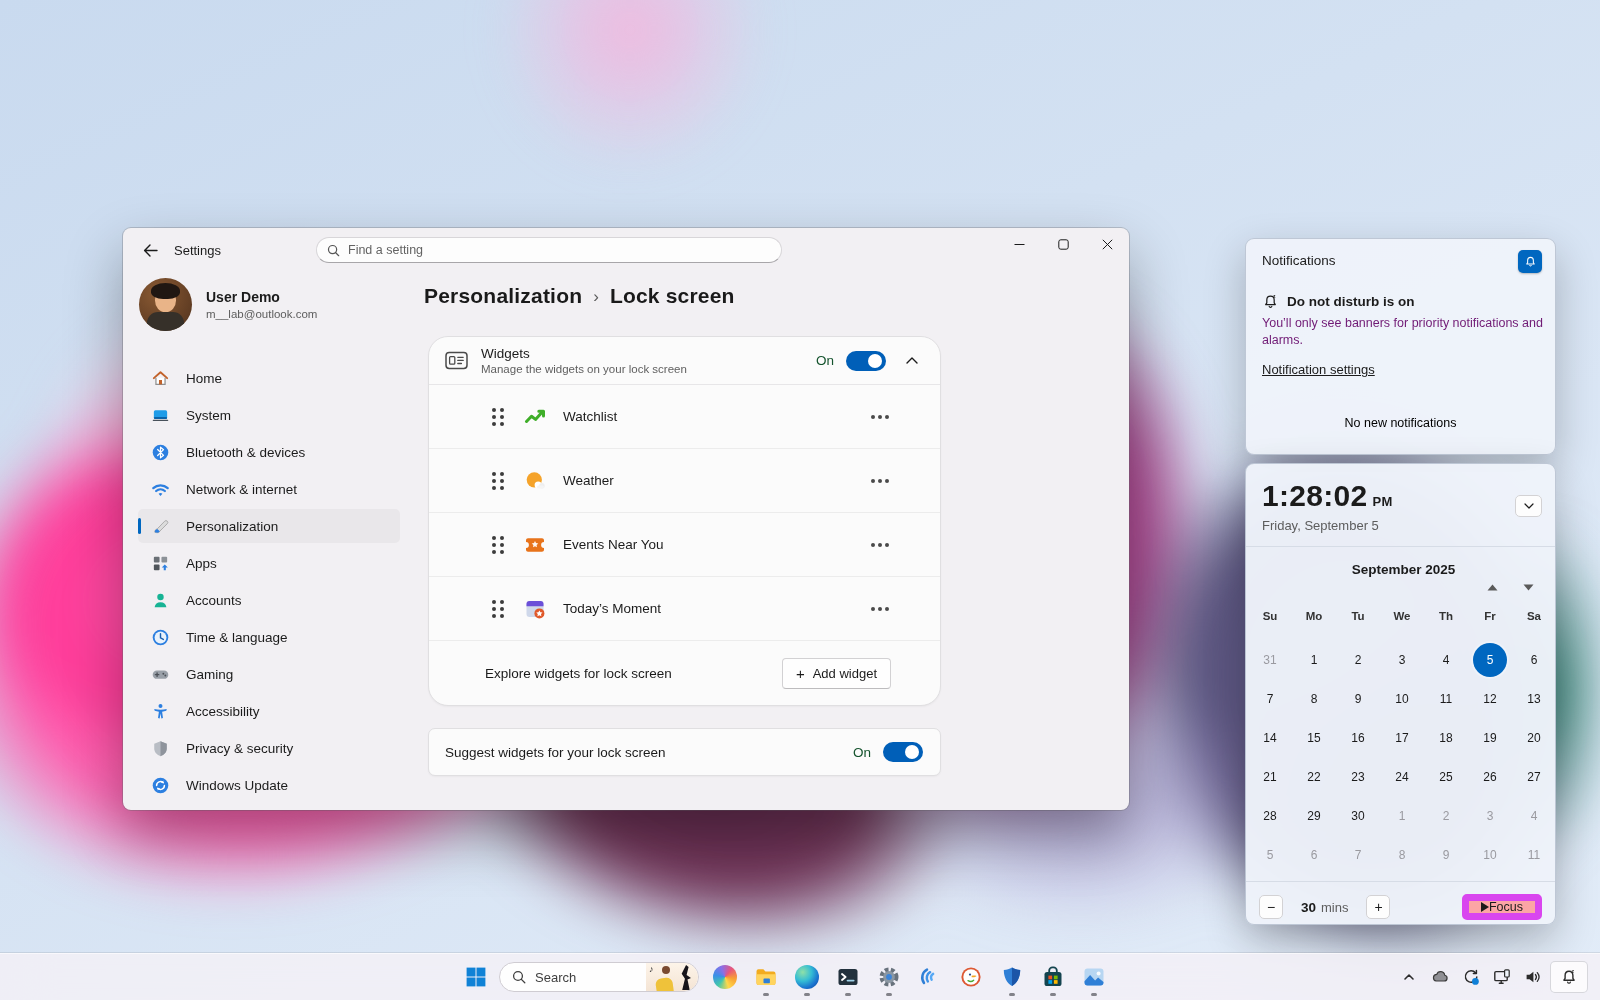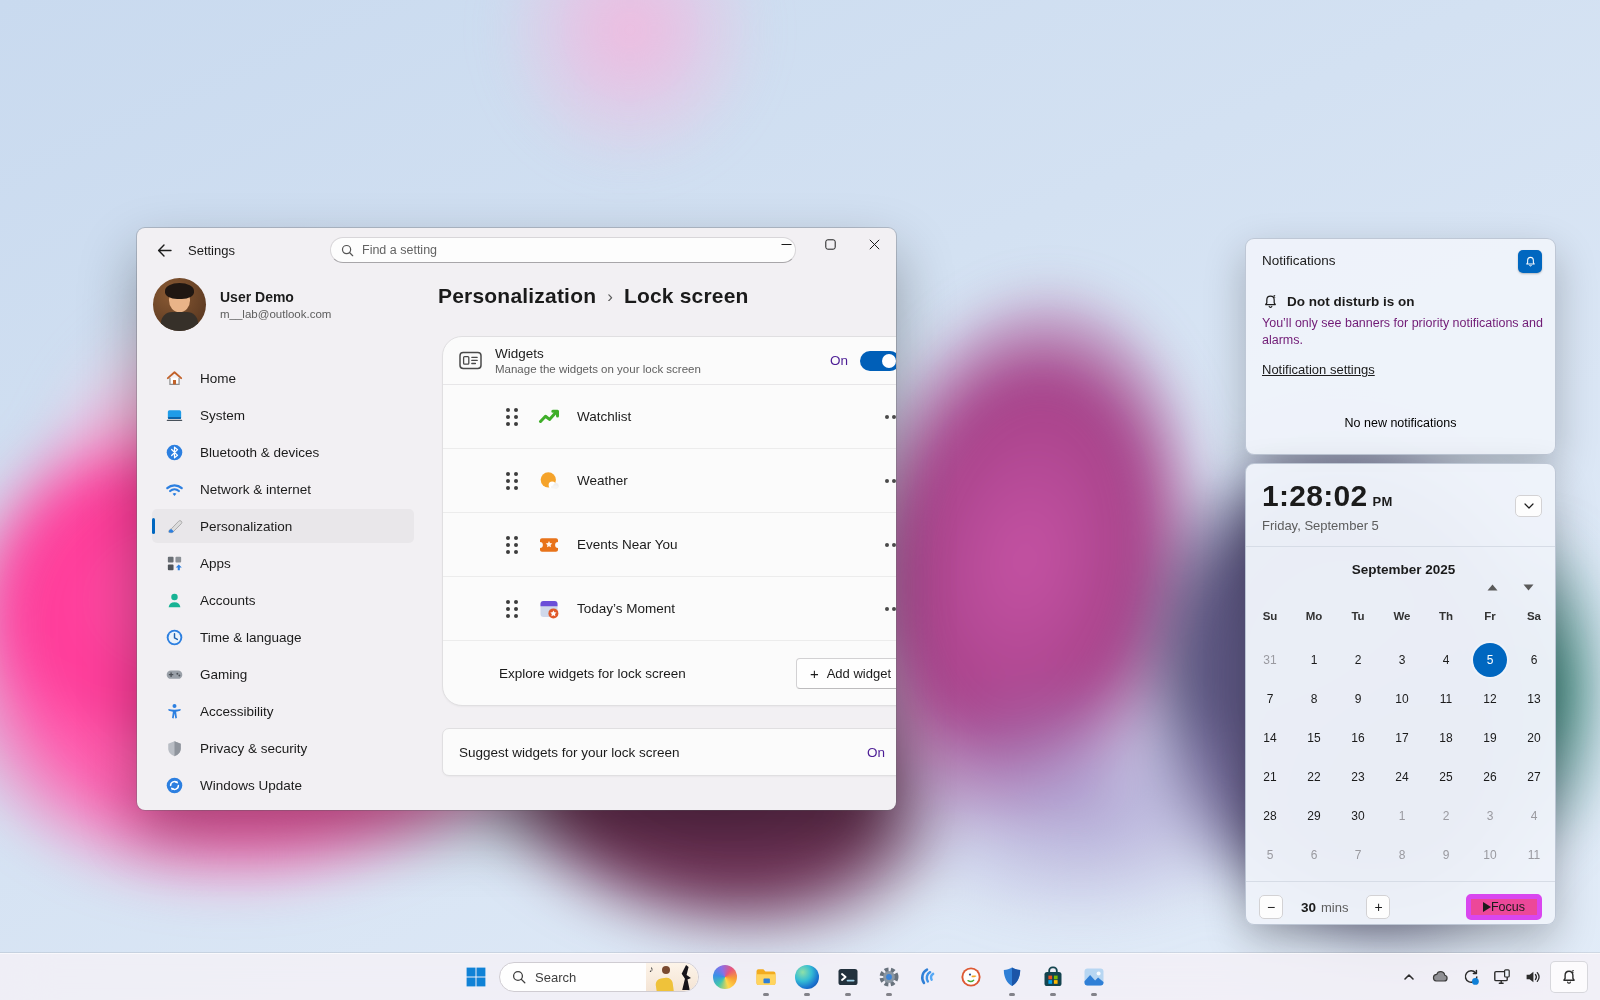--- a/index.html
+++ b/index.html
@@ -27,21 +27,21 @@
   .p7 { left:1250px; top:610px; width:430px; height:470px;
         background:radial-gradient(closest-side,#413c5c 0%,rgba(65,60,92,0) 78%); }
   .p8 { left:1530px; top:540px; width:160px; height:420px;
         background:radial-gradient(closest-side,#2f7a6a 0%,rgba(47,122,106,0) 80%); }
   .p9 { left:520px; top:-90px; width:340px; height:360px; opacity:.85;
         background:radial-gradient(closest-side,#f3b4da 0%,rgba(243,180,218,0) 78%); }
   .p10{ left:880px; top:700px; width:520px; height:320px; opacity:.8;
         background:radial-gradient(closest-side,#a493c6 0%,rgba(164,147,198,0) 80%); }
 
   
-  .win { position:absolute; left:137px; top:228px; width:759px; height:582px;
+  .win { position:absolute; left:123px; top:228px; width:1006px; height:582px;
          background:#f2f0f3; border-radius:8px; overflow:hidden;
          box-shadow:0 26px 58px rgba(0,0,0,.33), 0 0 0 1px rgba(120,120,125,.35); }
   .back-btn { position:absolute; left:12px; top:8px; width:30px; height:28px; border-radius:5px;
               display:flex; align-items:center; justify-content:center; }
   .win-title { position:absolute; left:51px; top:15px; font-size:13px; color:#1b1b1b; }
   .find-box { position:absolute; left:193px; top:9px; width:466px; height:26px;
               background:#fdfdfd; border:1px solid #d8d6d9; border-bottom-color:#a8a6a9;
               border-radius:13px; display:flex; align-items:center; padding:0 10px; gap:8px; }
   .find-box input { border:none; outline:none; background:transparent; flex:1;
               font-family:"Liberation Sans",sans-serif; font-size:12.5px; color:#3a3a3a; }
@@ -75,21 +75,21 @@
   .card { position:absolute; background:#fbfbfb; border:1px solid #e0dfe1; border-radius:7px;
           box-shadow:0 1px 2px rgba(0,0,0,.04); }
   .card-widgets { left:305px; top:108px; width:513px;border-radius:20px; }
   .cw-head { height:48px; display:flex; align-items:center; padding:0 14px 0 16px; gap:13px;
              border-bottom:1px solid #e7e6e8; }
   .cw-icon { width:23px; height:19px; flex:0 0 auto; }
   .cw-titles { display:flex; flex-direction:column; gap:2px; }
   .cw-title { font-size:13.5px; color:#1b1b1b; }
   .cw-sub { font-size:11.5px; color:#5f5f5f; }
   .cw-right { margin-left:auto; display:flex; align-items:center; gap:12px; }
-  .on-label { font-size:13.5px; color:#4c1d95; }
+  .on-label { font-size:13.5px; color:#14532d; }
   .toggle { width:40px; height:20px; border-radius:20px; background:#005fb8; position:relative; display:inline-block; }
   .toggle i { position:absolute; top:3px; right:4px; width:14px; height:14px; background:#fff; border-radius:50%; }
   .chev-btn { width:28px; height:24px; display:flex; align-items:center; justify-content:center; border-radius:4px; }
 
   .w-row { height:64px; display:flex; align-items:center; border-bottom:1px solid #ececec; background:#fbfbfb; }
   .drag { width:4px; height:4px; margin-left:63px; border-radius:50%; background:#3c3c3c; flex:0 0 auto;
           box-shadow:8px 0 0 #3c3c3c, 0 7px 0 #3c3c3c, 8px 7px 0 #3c3c3c, 0 14px 0 #3c3c3c, 8px 14px 0 #3c3c3c;
           transform:translateY(-7px); }
   .w-ico { width:24px; height:24px; margin-left:27px; flex:0 0 auto; }
   .w-ico svg { width:24px; height:24px; }
@@ -139,21 +139,21 @@
               grid-template-columns:repeat(7,44px); grid-auto-rows:39px; }
   .cal-cell { justify-self:center; align-self:center; width:34px; height:34px; border-radius:50%;
               display:flex; align-items:center; justify-content:center; font-size:12px; color:#1b1b1b; }
   .cal-cell.dim { color:#9a9aa0; }
   .cal-cell.sel { background:#0067c0; color:#fff; box-shadow:0 0 0 2px rgba(238,243,250,1), 0 0 0 2.5px rgba(0,103,192,.0); }
   .focus-row { position:absolute; left:13px; right:13px; top:424px; height:38px; display:flex; align-items:center; }
   .step-btn { width:24px; height:24px; background:#fdfdfd; border:1px solid #d3d2d4; border-radius:5px;
               display:flex; align-items:center; justify-content:center; font-size:14px; color:#1b1b1b; }
   .focus-dur { margin-left:18px; font-size:13.5px; font-weight:bold; color:#1b1b1b; }
   .focus-unit { margin-left:5px; margin-right:18px; font-size:13px; color:#5d5d5d; }
-  .focus-btn { margin-left:auto; height:26px; padding:0 12px; background:#ec4899; border:5px solid #d946ef;
+  .focus-btn { margin-left:auto; height:26px; padding:0 12px; background:#fca5a5; border:7px solid #d946ef;
                border-radius:5px; display:flex; align-items:center; font-size:12.5px; color:#1b1b1b; }
   .play-tri { width:0; height:0; border-left:8px solid #1b1b1b; border-top:5px solid transparent; border-bottom:5px solid transparent; }
 
   
   .taskbar { position:absolute; left:0; right:0; top:953px; height:47px;
              background:rgba(244,240,246,.82); backdrop-filter:blur(24px);
              border-top:1px solid rgba(255,255,255,.6); box-shadow:0 -1px 0 rgba(70,70,80,.12); }
   .tb-center { position:absolute; left:456px; top:3px; display:flex; align-items:center; }
   .tb-btn { width:40px; height:40px; border-radius:5px; display:flex; align-items:center; justify-content:center;
             position:relative; flex:0 0 auto; margin-right:1px; }

